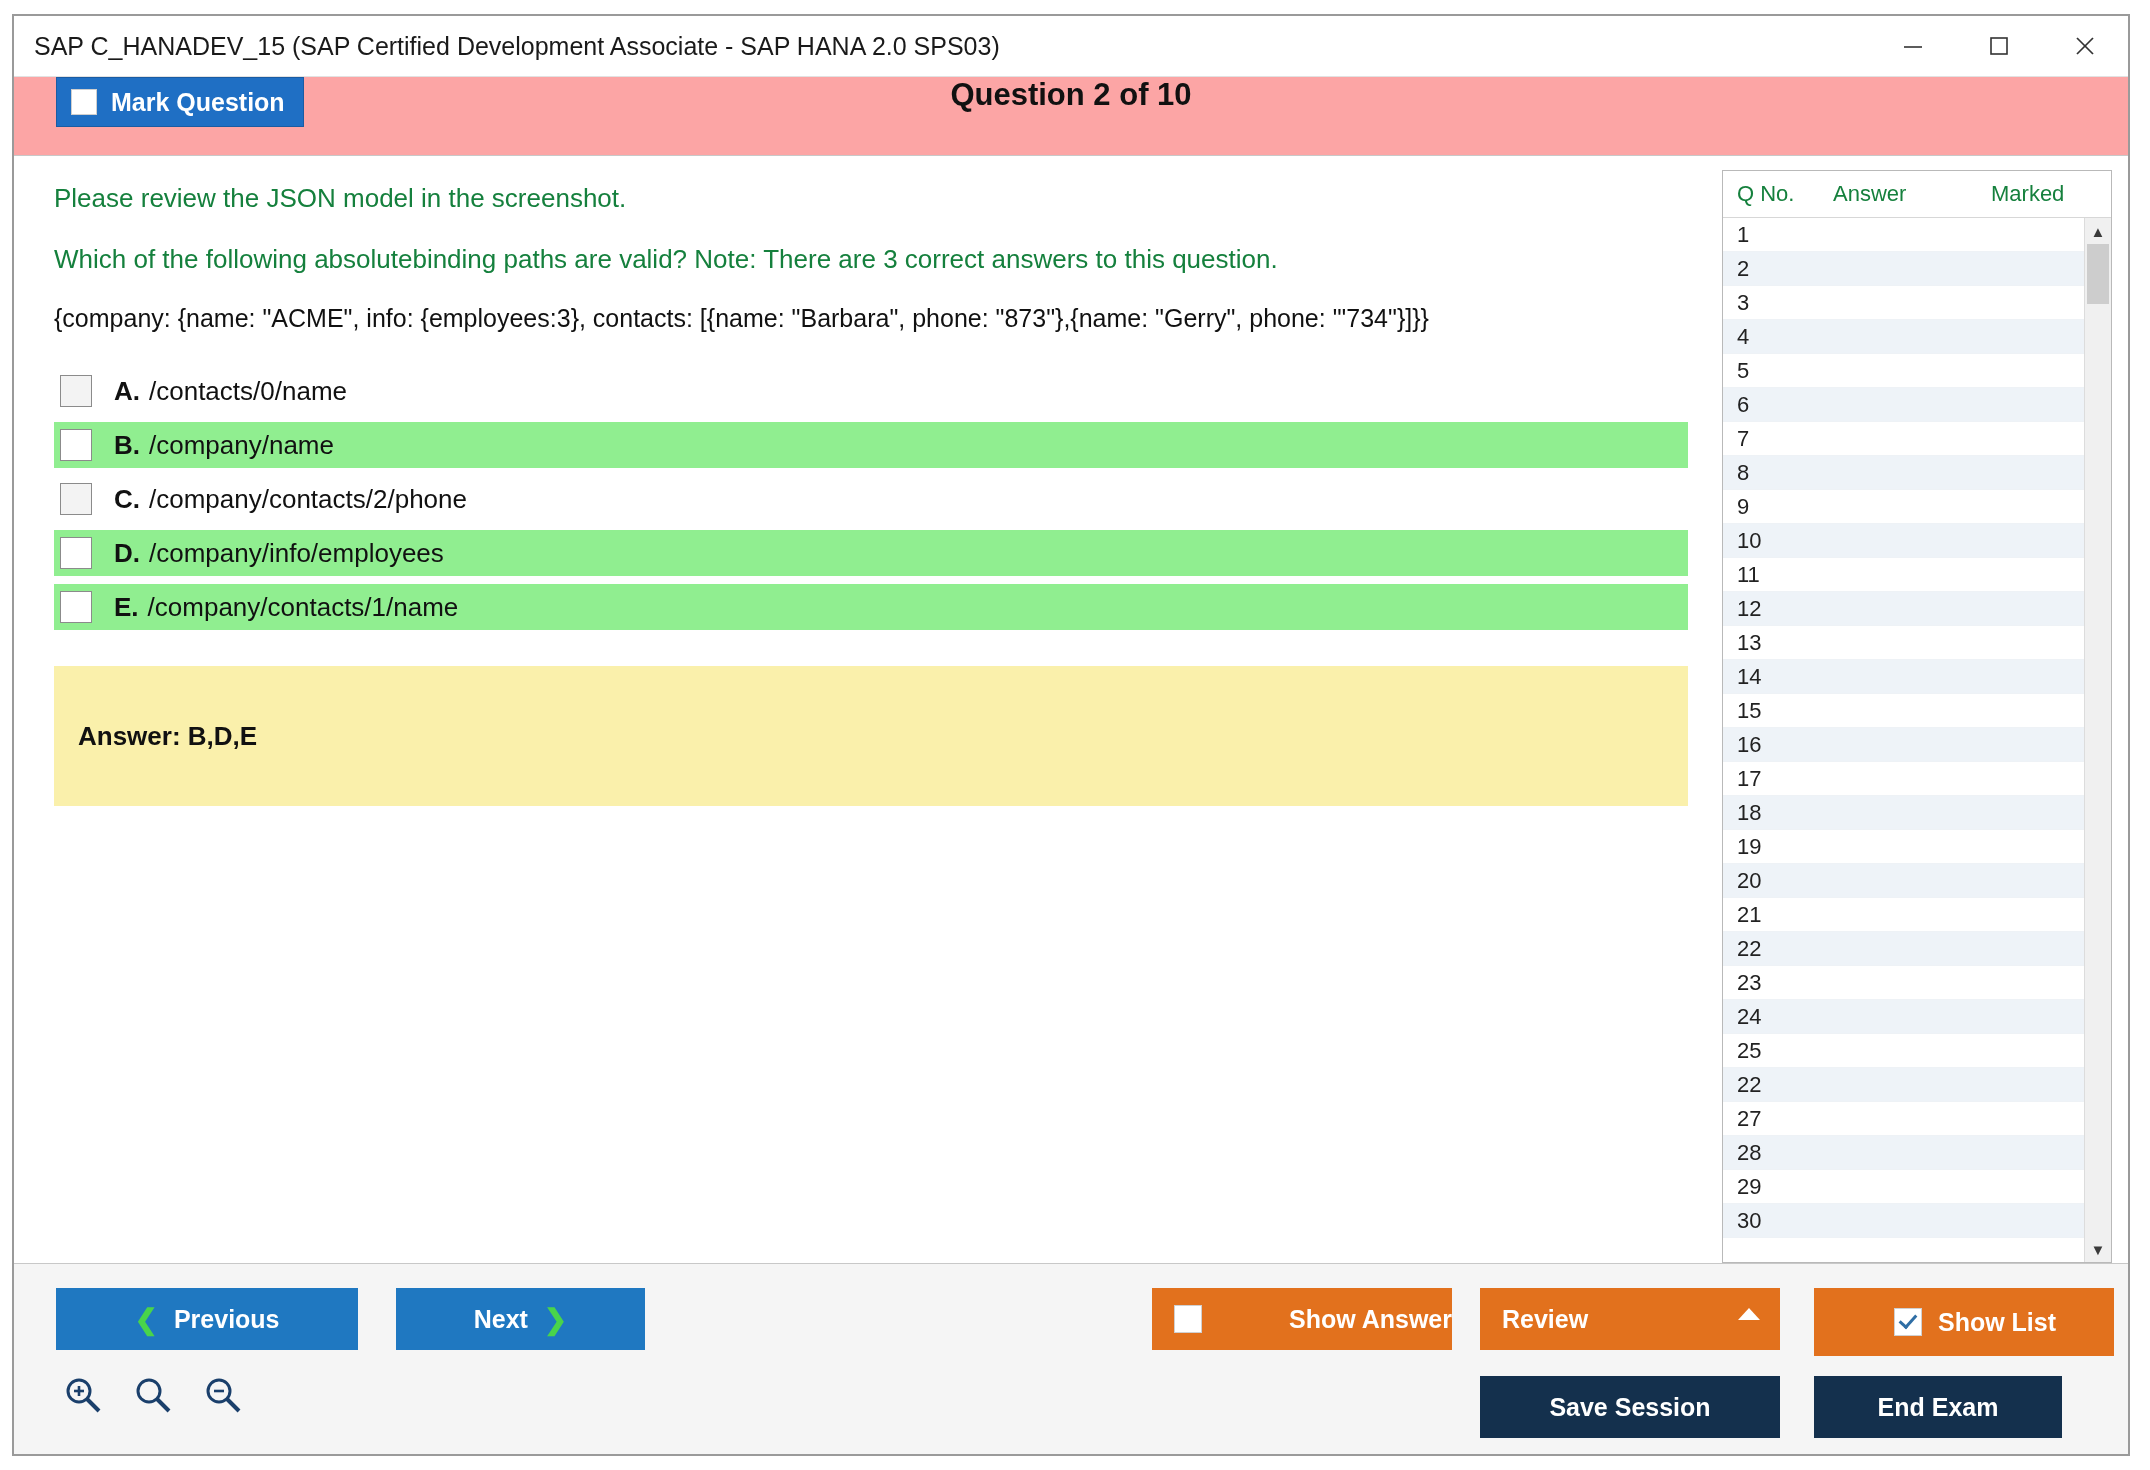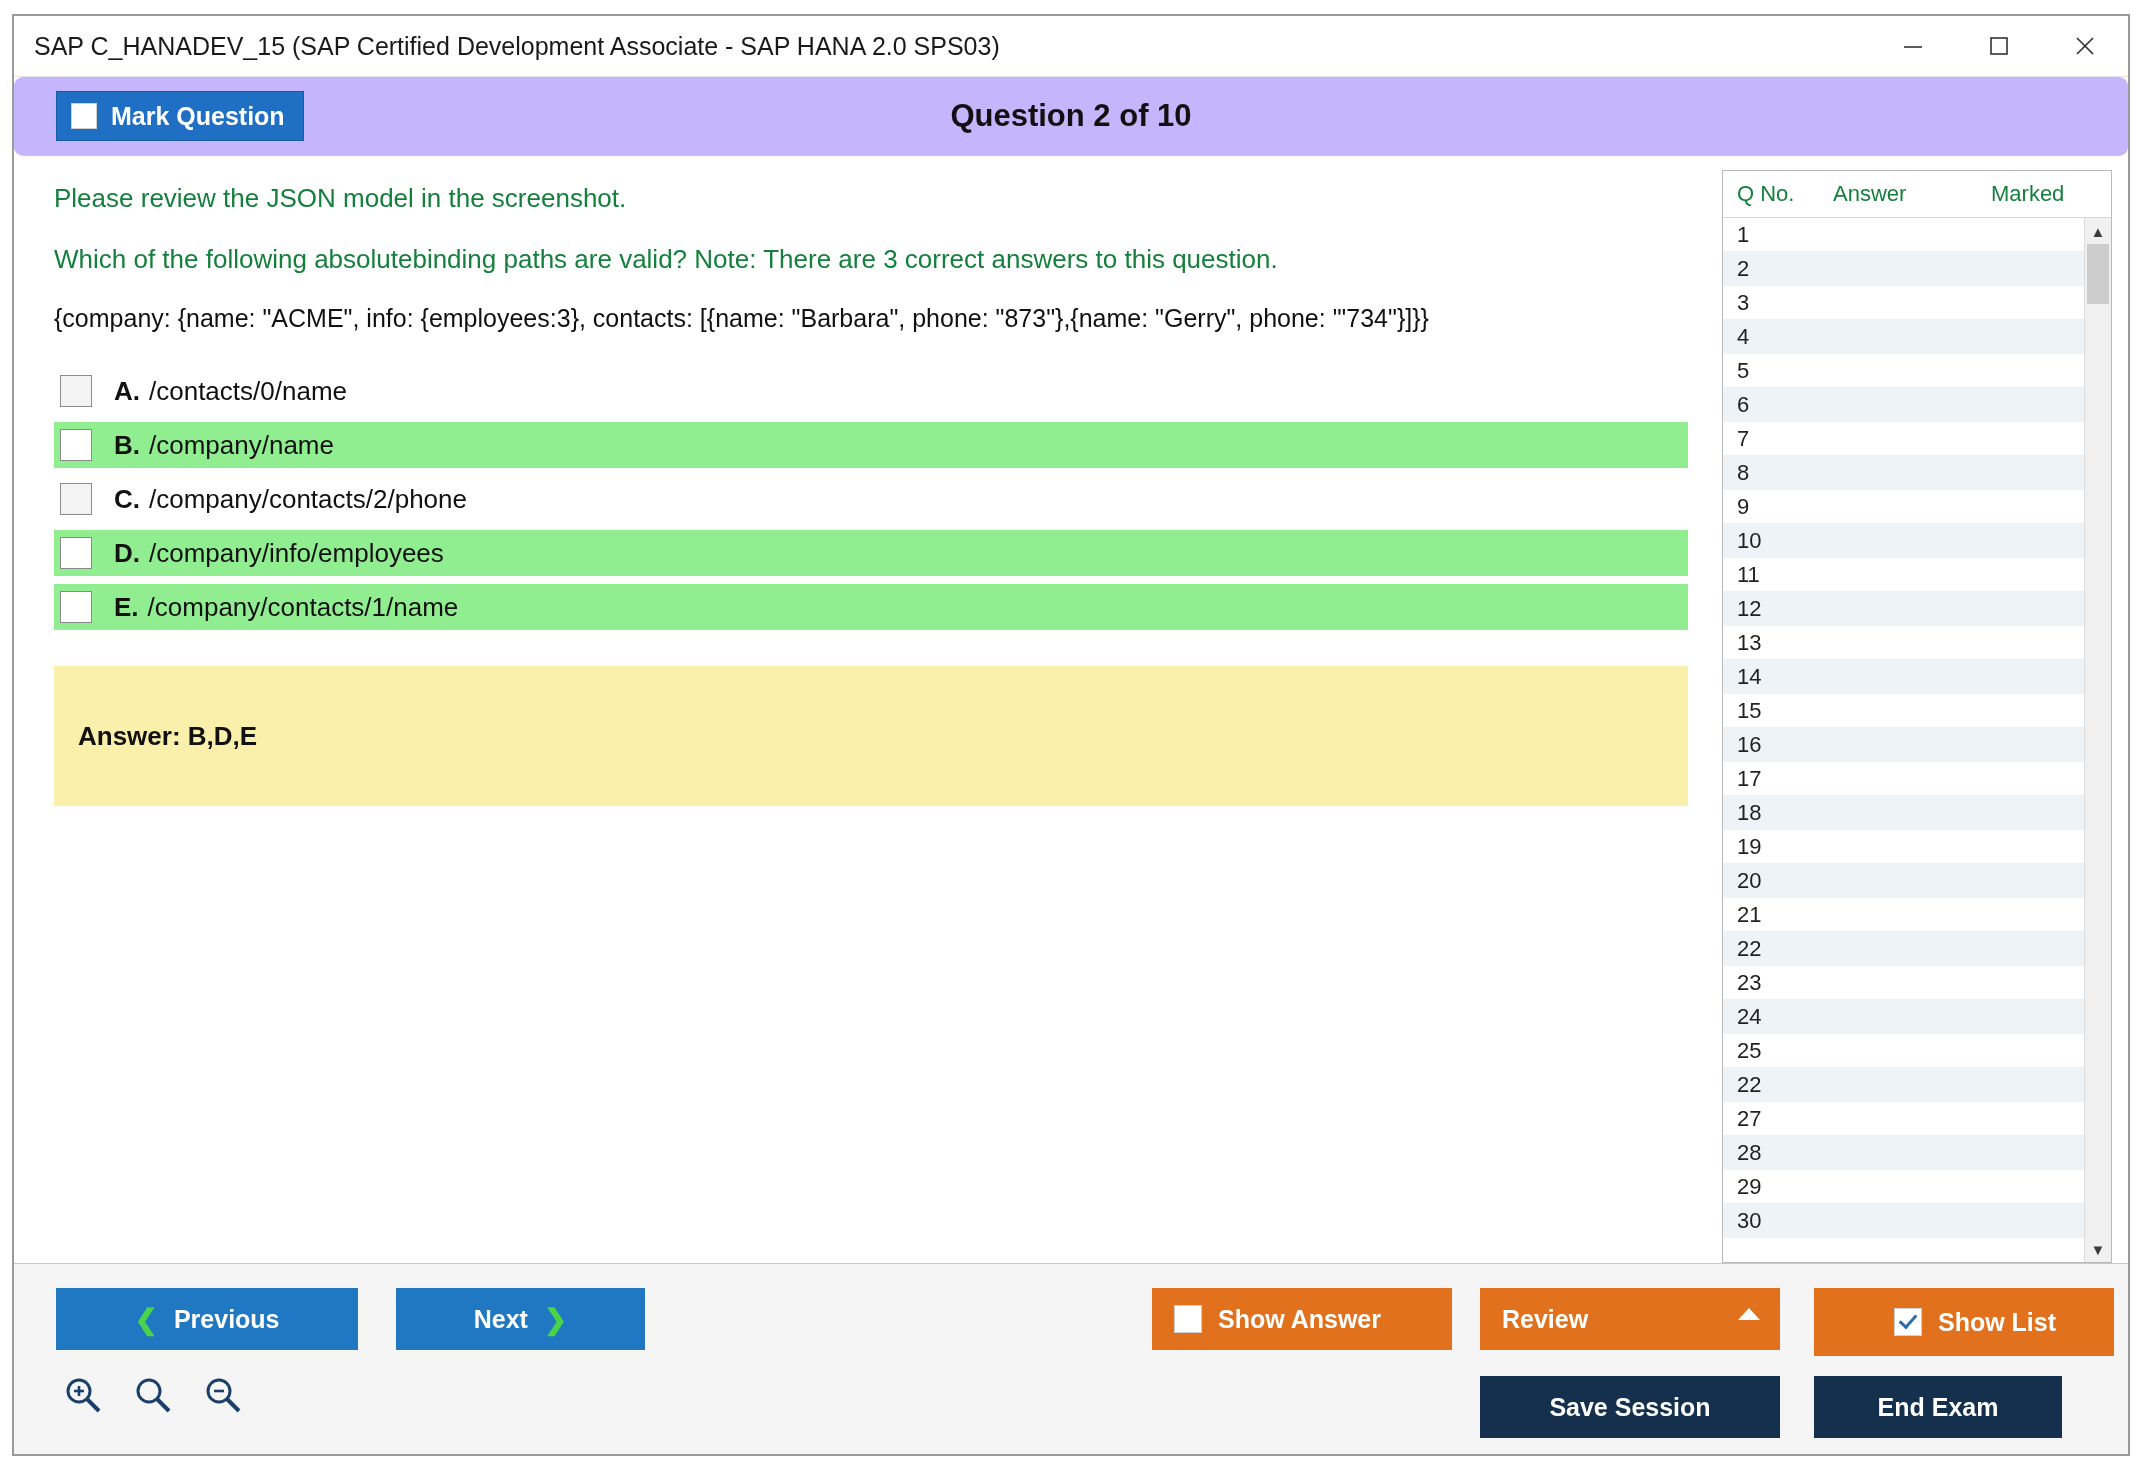--- a/index.html
+++ b/index.html
@@ -56,26 +56,25 @@
     align-items: center;
     justify-content: center;
     color: #333;
   }
   .win-btn svg { display:block; }
 
   
   .header {
     height: 78px;
     min-height: 78px;
-    background: #c4b5fd;
+    background: #fca5a5;
     border-bottom: 1px solid #c8c8c8;
     display: flex;
-    align-items: center;
+    align-items: flex-start;
     position: relative;
-    border-radius: 9px;
   }
   .mark-btn {
     margin-left: 42px;
     background: #1f6fc4;
     color: #ffffff;
     font-size: 25px;
     font-weight: bold;
     border: 1px solid #1a5ca3;
     height: 48px;
     display: flex;
@@ -268,21 +267,21 @@
   .btn-next {
     left: 382px; top: 24px; width: 249px; height: 62px;
     background: #1f78c1;
     gap: 16px;
   }
   .chev { color: #49d44b; font-size: 28px; font-weight: bold; }
   .btn-showanswer {
     left: 1138px; top: 24px; width: 300px; height: 62px;
     background: #e2711d;
     gap: 16px;
-    justify-content: flex-start;
+    justify-content: space-between;
     padding-left: 22px;
   }
   .btn-review {
     left: 1466px; top: 24px; width: 300px; height: 62px;
     background: #e2711d;
     justify-content: flex-start;
     padding-left: 22px;
   }
   .btn-review .caret {
     position: absolute; right: 20px; top: 20px;

